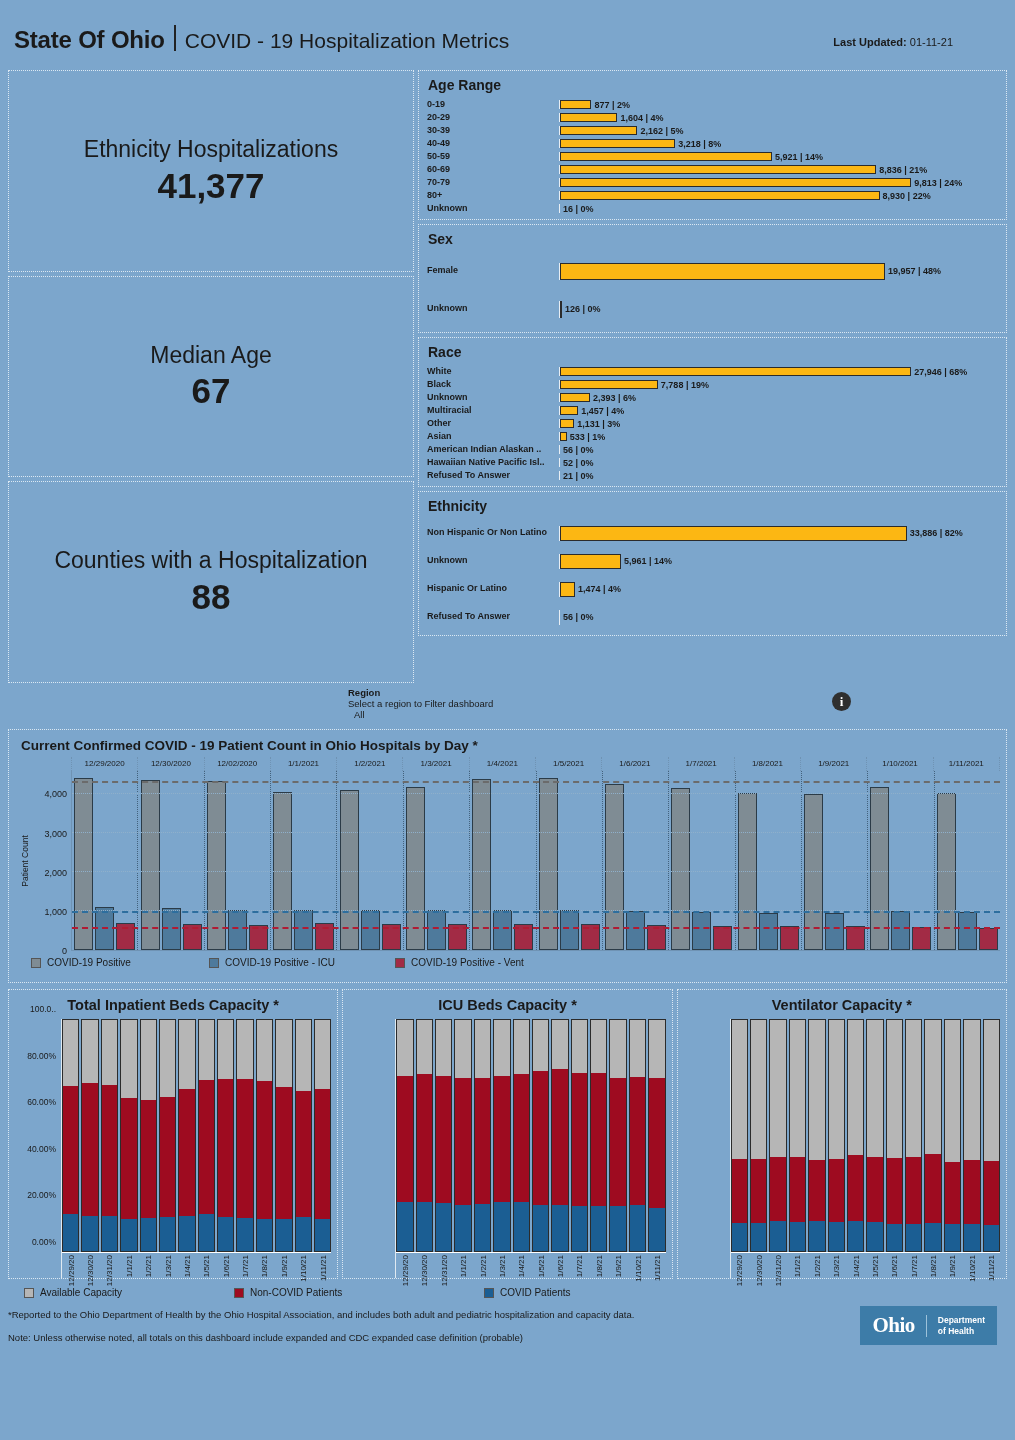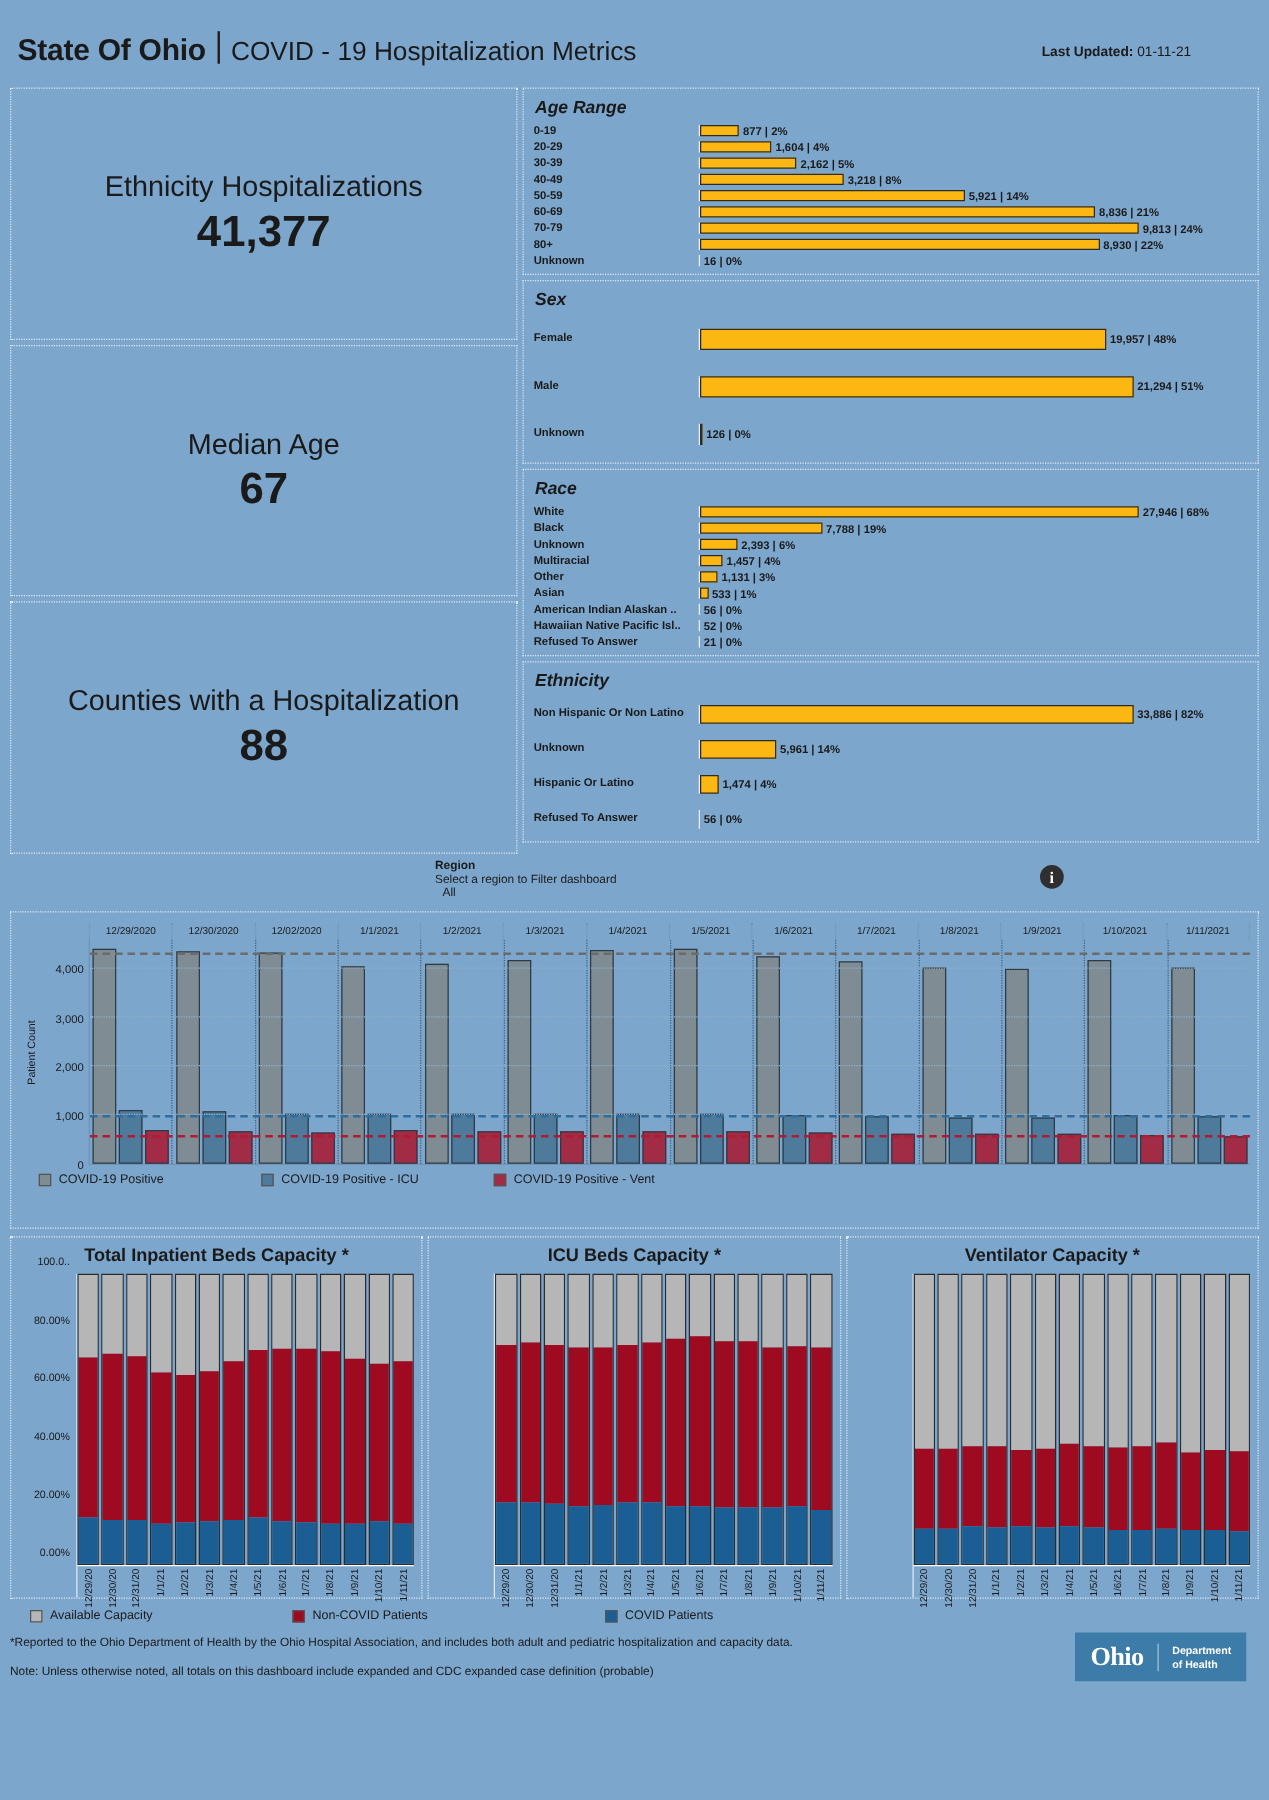--- a/index.html
+++ b/index.html
@@ -28,21 +28,21 @@
   .kpi {
     flex:1; border:1px dotted #dbe8f3;
     display:flex; flex-direction:column; align-items:center; justify-content:center;
     text-align:center;
   }
   .kpi .k-label { font-size:23px; font-weight:normal; line-height:1.15; }
   .kpi .k-value { font-size:35px; font-weight:bold; margin-top:3px; }
 
   #demo-col { flex:1; display:flex; flex-direction:column; gap:4px; }
   .demo-panel { border:1px dotted #dbe8f3; padding:6px 8px 4px 8px; }
-  .demo-title { font-size:14px; font-weight:bold; margin:0 0 5px 1px;font-style:italic; }
+  .demo-title { font-size:14px; font-weight:bold; margin:0 0 5px 1px; }
   .bar-rows { display:flex; flex-direction:column; }
   .bar-row { display:flex; align-items:center; }
   .bar-label { font-size:9px; font-weight:bold; width:132px; flex:none; line-height:1.1; padding-right:4px; }
   .bar-track { flex:1; display:flex; align-items:center; position:relative; }
   .bar-axis { width:1px; flex:none; background:#e8eef4; align-self:stretch; }
   .bar-fill { background:#FCB713; border:1px solid #2b2b2b; height:100%; }
   .bar-value { font-size:9px; font-weight:bold; margin-left:3px; white-space:nowrap; }
 
   #panel-age .bar-row { height:13px; }
   #panel-age .bar-track { height:9px; }
@@ -255,28 +255,20 @@
       <div class="bar-rows">
           <div class="bar-row">
             <div class="bar-label">Female</div>
             <div class="bar-track">
               <div class="bar-axis"></div>
               <div class="bar-fill" style="width: 74.0398%;"></div>
               <div class="bar-value">19,957 | 48%</div>
             </div>
           </div>
           <div class="bar-row">
-            <div class="bar-label">Male</div>
-            <div class="bar-track">
-              <div class="bar-axis"></div>
-              <div class="bar-fill" style="width: 79%;"></div>
-              <div class="bar-value">21,294 | 51%</div>
-            </div>
-          </div>
-          <div class="bar-row">
             <div class="bar-label">Unknown</div>
             <div class="bar-track">
               <div class="bar-axis"></div>
               <div class="bar-fill" style="width: 0.467456%;"></div>
               <div class="bar-value">126 | 0%</div>
             </div>
           </div>
         </div>
     </div>
     <div class="demo-panel" id="panel-race">
@@ -395,20 +387,21 @@
 <div id="region-row">
   <div class="r-title">Region</div>
   <div class="r-sub">Select a region to Filter dashboard</div>
   <div class="r-val">All</div>
   <div id="info-icon">
       <span>i</span>
     </div>
 </div>
 
 <div id="main-chart-panel">
+  <div id="mc-title">Current Confirmed COVID - 19 Patient Count in Ohio Hospitals by Day *</div>
   <div id="mc-datehdr">
       <div class="d">12/29/2020</div>
       <div class="d">12/30/2020</div>
       <div class="d">12/02/2020</div>
       <div class="d">1/1/2021</div>
       <div class="d">1/2/2021</div>
       <div class="d">1/3/2021</div>
       <div class="d">1/4/2021</div>
       <div class="d">1/5/2021</div>
       <div class="d">1/6/2021</div>

